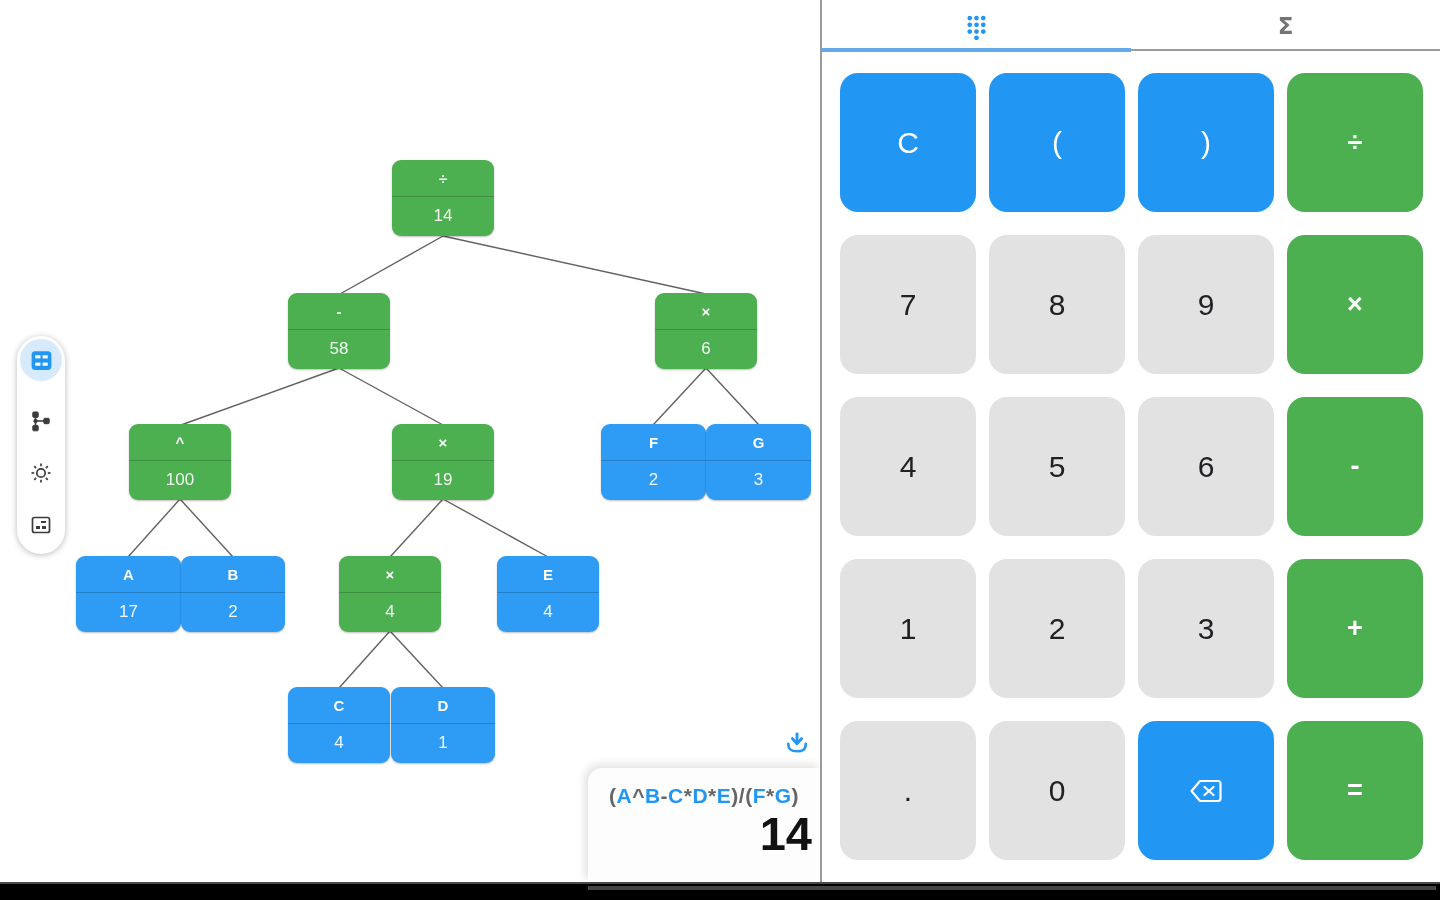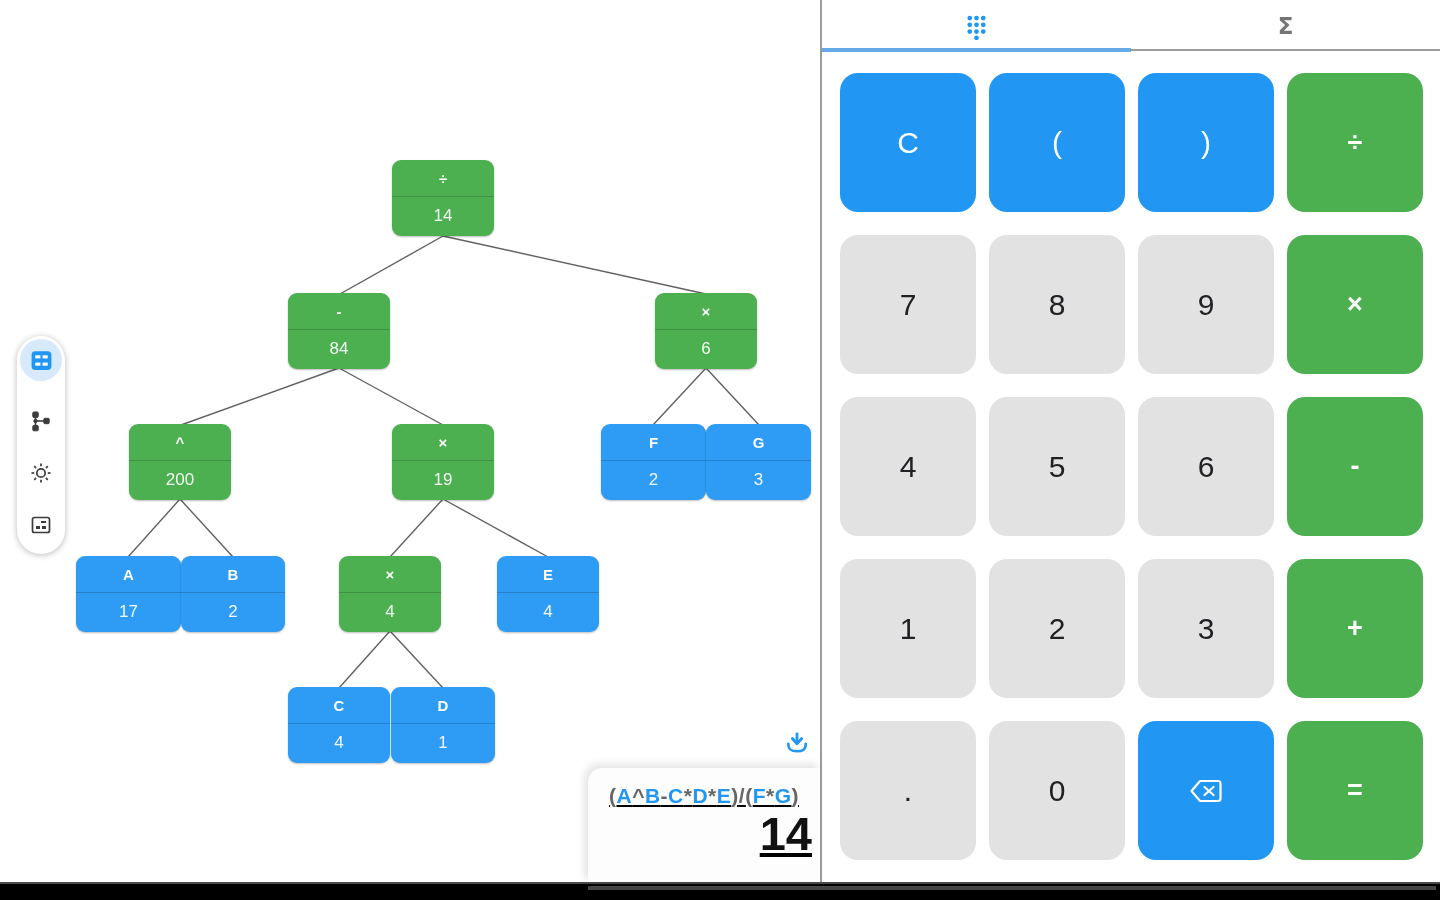--- a/index.html
+++ b/index.html
@@ -26,21 +26,21 @@
                box-shadow:0 1px 6px rgba(0,0,0,.28); }
   .side-slot { position:absolute; left:3px; width:42px; height:42px;
                display:flex; align-items:center; justify-content:center;
                border-radius:50%; cursor:pointer; }
   .side-slot.active { background:#d7eafc; }
 
   
   #dl-btn { position:absolute; left:783px; top:728px; width:28px; height:28px; cursor:pointer; }
   #result-card { position:absolute; left:588px; top:768px; width:232px; height:114px;
                  background:#fdfdfd; border-radius:14px 0 0 0;
-                 box-shadow:-3px -3px 10px rgba(0,0,0,.13);text-decoration:underline; }
+                 box-shadow:-3px -3px 10px rgba(0,0,0,.13); }
   #expression { margin-top:16px; text-align:center; font-size:21px; font-weight:bold;
                 letter-spacing:.5px; white-space:nowrap; }
   #expression .var-ch { color:#2196F3; }
   #expression .op-ch  { color:#666; }
   #result-value { text-align:right; padding-right:8px; margin-top:0px;
                   font-size:47px; font-weight:bold; color:#111; line-height:52px; }
 
   
   #divider { position:absolute; left:820px; top:0; width:2px; height:882px; background:#9b9b9b; }
 
@@ -91,29 +91,29 @@
         <line x1="390" y1="631" x2="443" y2="688"></line>
       </g>
     </svg>
 
     <div class="node op" style="left:392px; top:160px;">
       <div class="node-top">÷</div>
       <div class="node-val">14</div>
     </div>
     <div class="node op" style="left:288px; top:293px;">
       <div class="node-top">-</div>
-      <div class="node-val">84</div>
+      <div class="node-val">58</div>
     </div>
     <div class="node op" style="left:655px; top:293px;">
       <div class="node-top">×</div>
       <div class="node-val">6</div>
     </div>
     <div class="node op" style="left:129px; top:424px;">
       <div class="node-top">^</div>
-      <div class="node-val">200</div>
+      <div class="node-val">100</div>
     </div>
     <div class="node op" style="left:392px; top:424px;">
       <div class="node-top">×</div>
       <div class="node-val">19</div>
     </div>
     <div class="node var" style="left:601px; top:424px; width:105px;">
       <div class="node-top">F</div>
       <div class="node-val">2</div>
     </div>
     <div class="node var" style="left:706px; top:424px; width:105px;">

